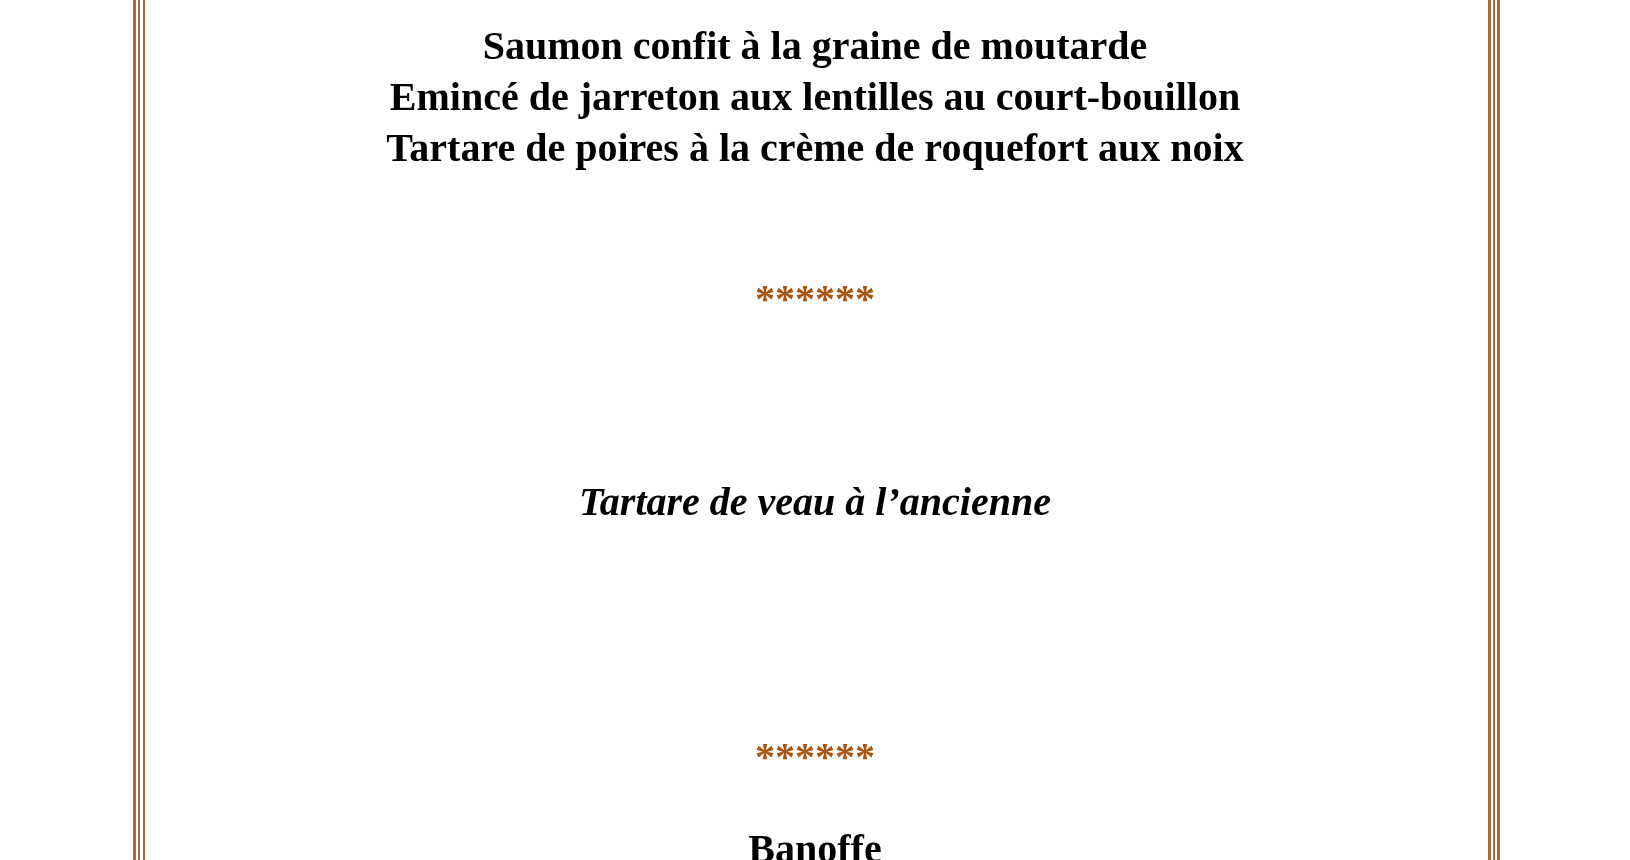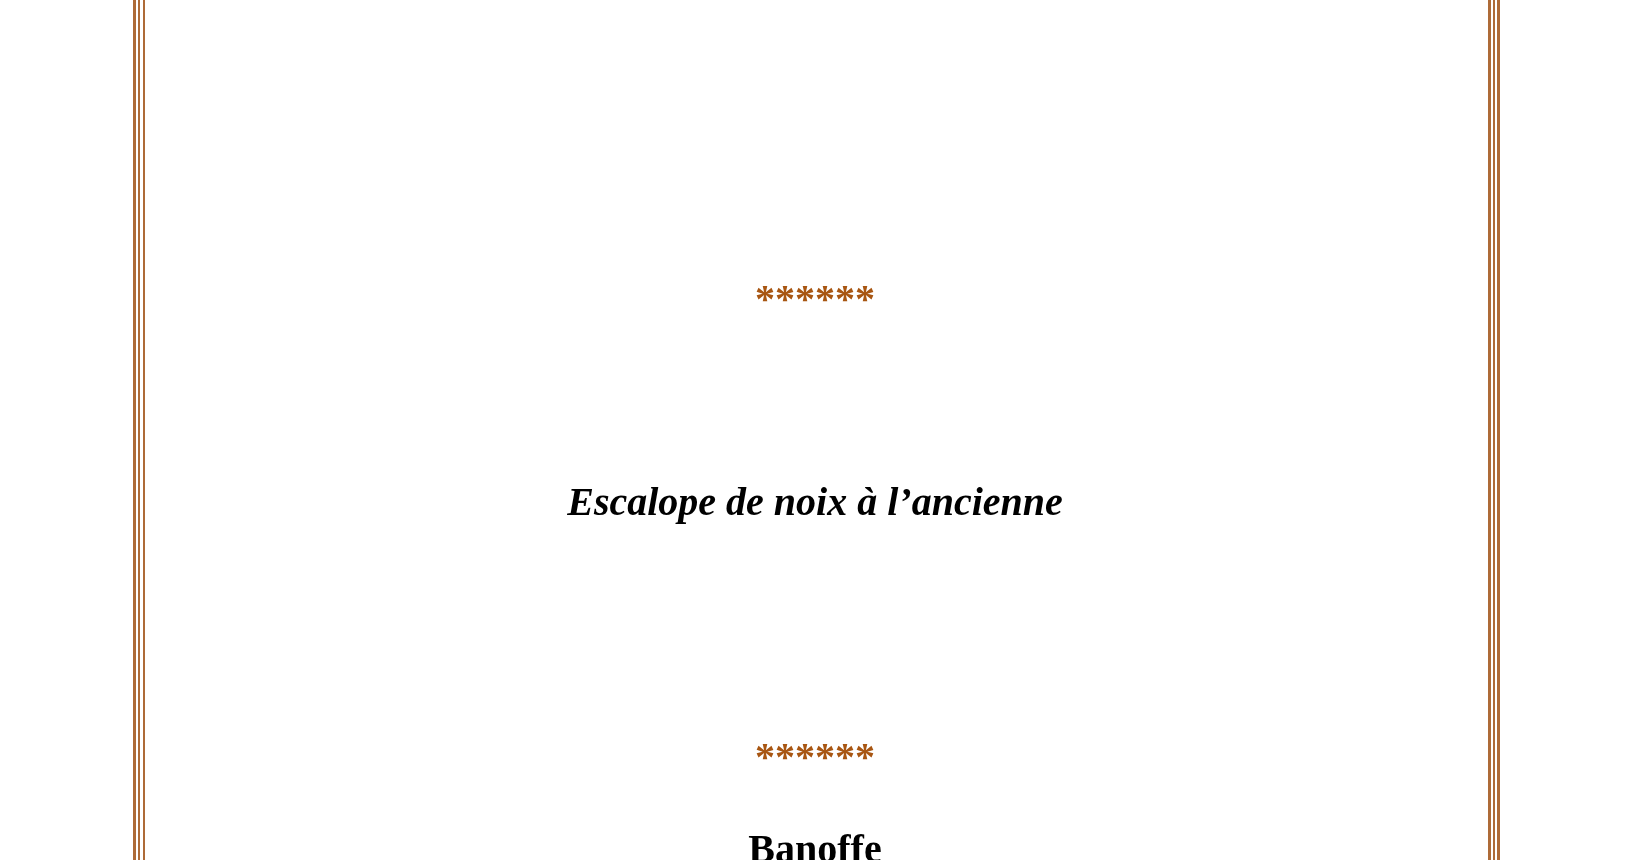--- a/index.html
+++ b/index.html
@@ -75,25 +75,30 @@
   .dessert-line { top: 823px; }
 </style>
 </head>
 <body>
 
 <div class="page-border left"></div>
 <div class="page-border right"></div>
 
 <div class="content">
 
+  <div class="course starters">
+    <p class="line">Saumon confit à la graine de moutarde</p>
+    <p class="line">Emincé de jarreton aux lentilles au court-bouillon</p>
+    <p class="line">Tartare de poires à la crème de roquefort aux noix</p>
+  </div>
 
   <div class="separator sep-1">******</div>
 
   <div class="course mains">
-    <p class="line italic">Escalope de noix à l’ancienne</p>
+    <p class="line italic">Tartare de veau à l’ancienne</p>
   </div>
 
   <div class="separator sep-2">******</div>
 
   <div class="dessert-line">
     <p class="line">Banoffe</p>
   </div>
 
 </div>
 

